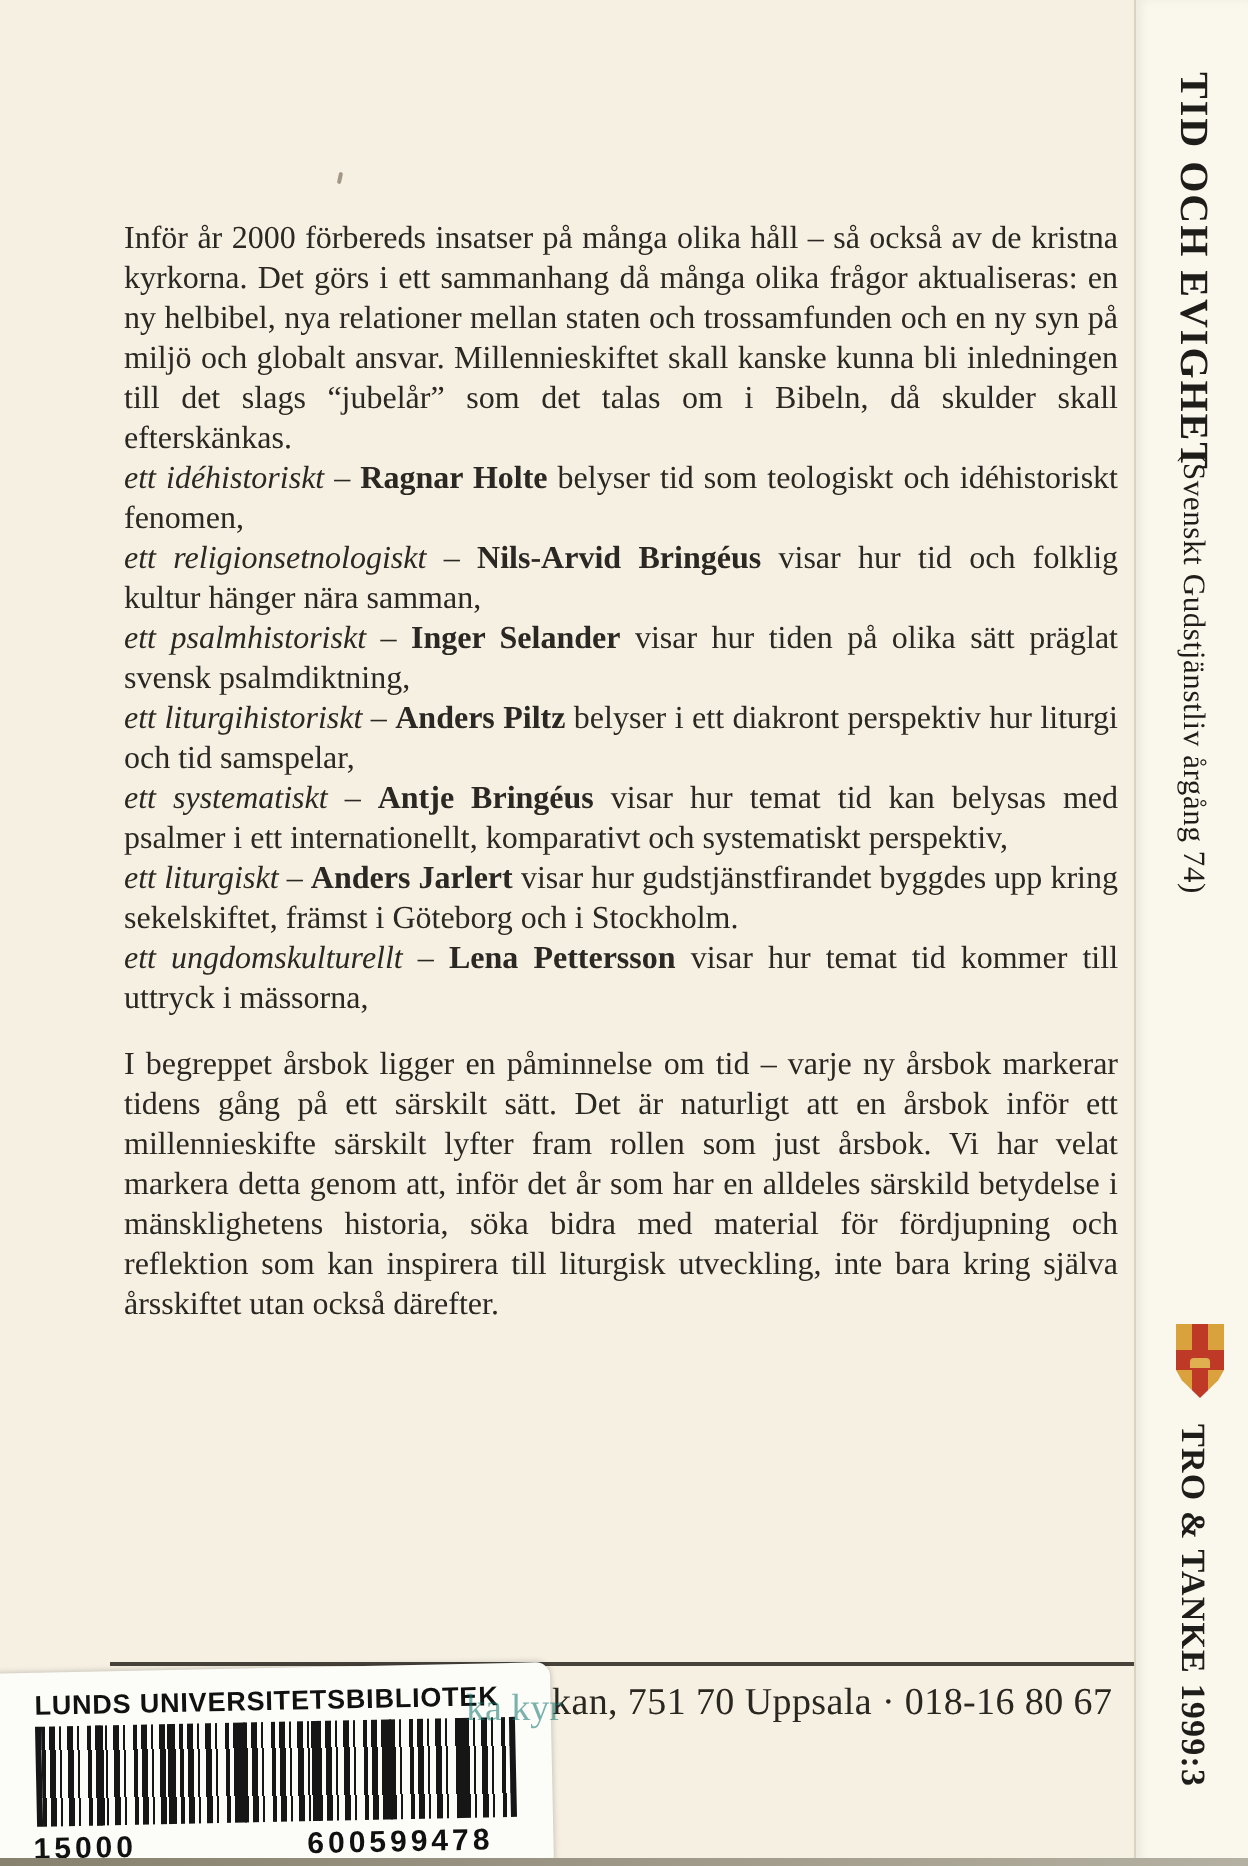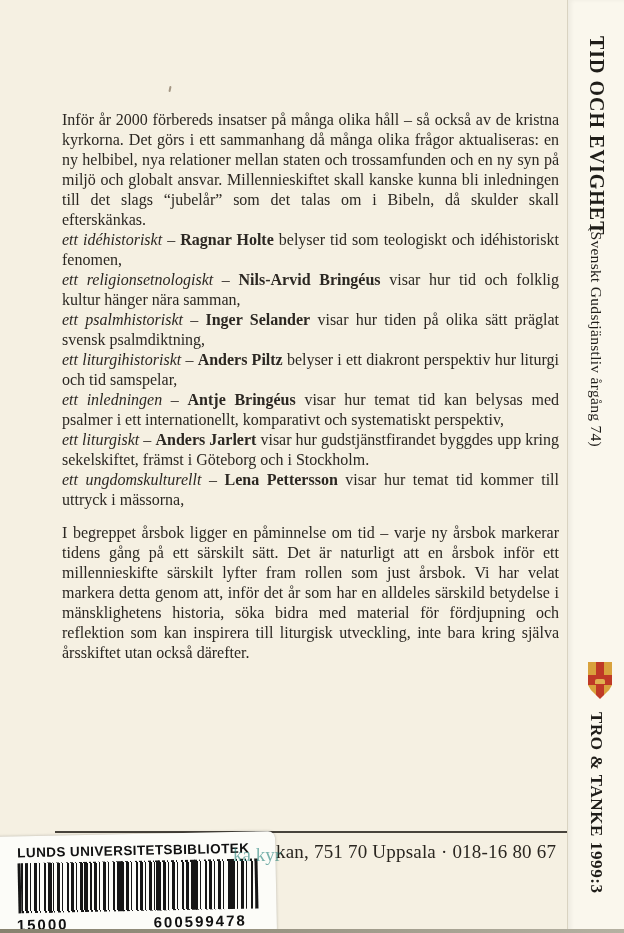--- a/index.html
+++ b/index.html
@@ -113,21 +113,21 @@
       <div class="perspective">
         <span class="lead-italic">ett religionsetnologiskt</span><span> – </span><span class="author-bold">Nils-Arvid Bringéus</span><span> visar hur tid och folklig kultur hänger nära samman,</span>
       </div>
       <div class="perspective">
         <span class="lead-italic">ett psalmhistoriskt</span><span> – </span><span class="author-bold">Inger Selander</span><span> visar hur tiden på olika sätt präglat svensk psalmdiktning,</span>
       </div>
       <div class="perspective">
         <span class="lead-italic">ett liturgihistoriskt</span><span> – </span><span class="author-bold">Anders Piltz</span><span> belyser i ett diakront perspektiv hur liturgi och tid samspelar,</span>
       </div>
       <div class="perspective">
-        <span class="lead-italic">ett inledningen</span><span> – </span><span class="author-bold">Antje Bringéus</span><span> visar hur temat tid kan belysas med psalmer i ett internationellt, komparativt och systematiskt perspektiv,</span>
+        <span class="lead-italic">ett systematiskt</span><span> – </span><span class="author-bold">Antje Bringéus</span><span> visar hur temat tid kan belysas med psalmer i ett internationellt, komparativt och systematiskt perspektiv,</span>
       </div>
       <div class="perspective">
         <span class="lead-italic">ett liturgiskt</span><span> – </span><span class="author-bold">Anders Jarlert</span><span> visar hur gudstjänstfirandet byggdes upp kring sekelskiftet, främst i Göteborg och i Stockholm.</span>
       </div>
       <div class="perspective">
         <span class="lead-italic">ett ungdomskulturellt</span><span> – </span><span class="author-bold">Lena Pettersson</span><span> visar hur temat tid kommer till uttryck i mässorna,</span>
       </div>
     </div>
 
     <p>I begreppet årsbok ligger en påminnelse om tid – varje ny årsbok markerar tidens gång på ett särskilt sätt. Det är naturligt att en årsbok inför ett millennieskifte särskilt lyfter fram rollen som just årsbok. Vi har velat markera detta genom att, inför det år som har en alldeles särskild betydelse i mänsklighetens historia, söka bidra med material för fördjupning och reflektion som kan inspirera till liturgisk utveckling, inte bara kring själva årsskiftet utan också därefter.</p>

